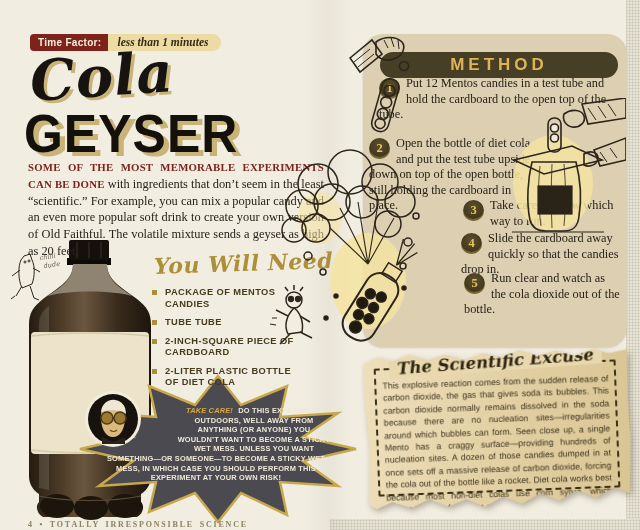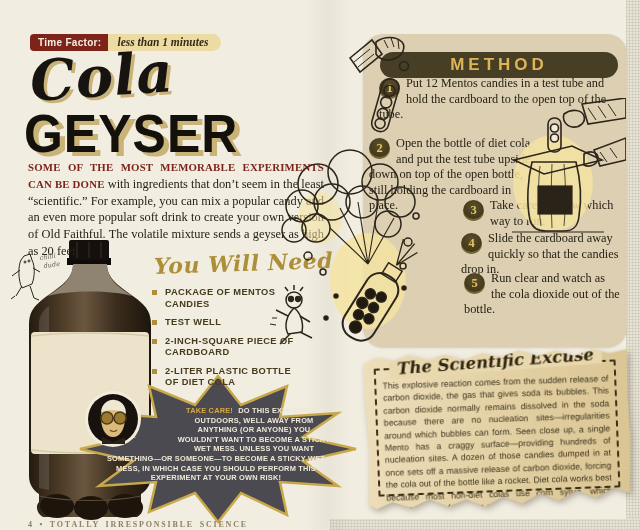--- a/index.html
+++ b/index.html
@@ -42,21 +42,21 @@
 
   .doodle{position:absolute;left:8px;top:246px;z-index:2;}
 
   .bottle{position:absolute;left:25px;top:240px;z-index:1;}
 
   .starburst{position:absolute;left:78px;top:374px;z-index:2;}
   .star-text{position:absolute;left:100px;top:406px;width:232px;z-index:4;text-align:center;
     font-family:"Liberation Sans",sans-serif;font-weight:bold;font-size:7.4px;line-height:9.6px;
     color:#efe8d8;letter-spacing:.2px;}
   .avatar-spacer{float:left;width:76px;height:42px;}
-  .tc-lead{color:#d8a83f;margin-right:3px;}
+  .tc-lead{color:#d8a83f;font-style:italic;margin-right:3px;}
   .avatar{position:absolute;left:84px;top:390px;z-index:5;}
 
   .footer-left{position:absolute;left:28px;top:520px;z-index:3;font-size:8px;letter-spacing:1.8px;
     word-spacing:2px;color:#8d8166;font-weight:bold;}
   .footer-right{position:absolute;left:420px;top:503px;width:160px;z-index:3;text-align:right;font-size:8px;
     letter-spacing:1.8px;word-spacing:2px;color:#8d8166;font-weight:bold;}
 
   
   .method-box{position:absolute;left:363px;top:34px;width:264px;height:313px;background:#ddd0b2;
     border-radius:20px;z-index:1;box-shadow:0 1px 2px rgba(70,55,30,.18);}
@@ -153,21 +153,21 @@
       <circle cx="17" cy="16" r="1"></circle>
         <circle cx="21" cy="15" r="1"></circle>
     </g>
     <text x="32" y="14" font-family="DejaVu Serif,serif" font-style="italic" font-size="6.5" fill="#6b6254" transform="rotate(-8 32 14)">chilli</text>
     <text x="36" y="22" font-family="DejaVu Serif,serif" font-style="italic" font-size="6.5" fill="#6b6254" transform="rotate(-8 36 22)">dude</text>
   </svg>
 
   <div class="ywn-heading">You Will Need</div>
   <div class="ywn-list">
     <div class="ywn-item">PACKAGE OF MENTOS CANDIES</div>
-    <div class="ywn-item">TEST WELL</div>
+    <div class="ywn-item">TUBE TUBE</div>
     <div class="ywn-item">2-INCH-SQUARE PIECE OF CARDBOARD</div>
     <div class="ywn-item">2-LITER PLASTIC BOTTLE OF DIET COLA</div>
   </div>
 
   <svg class="starburst" width="280" height="150" viewBox="0 0 280 150">
     <polygon points="278,75 225,87 260,112 202,108 209,141 163,119 140,148 117,119 71,138 78,108 21,112 55,87 2,75 55,63 21,39 78,43 71,12 117,31 140,2 163,31 209,12 202,43 260,39 225,63" fill="#4b4a51" stroke="#c9a84c" stroke-width="2.5" stroke-linejoin="miter"></polygon>
   </svg>
   <div class="star-text">
     <span class="avatar-spacer"></span>
     <span class="tc-lead">TAKE CARE!</span>

